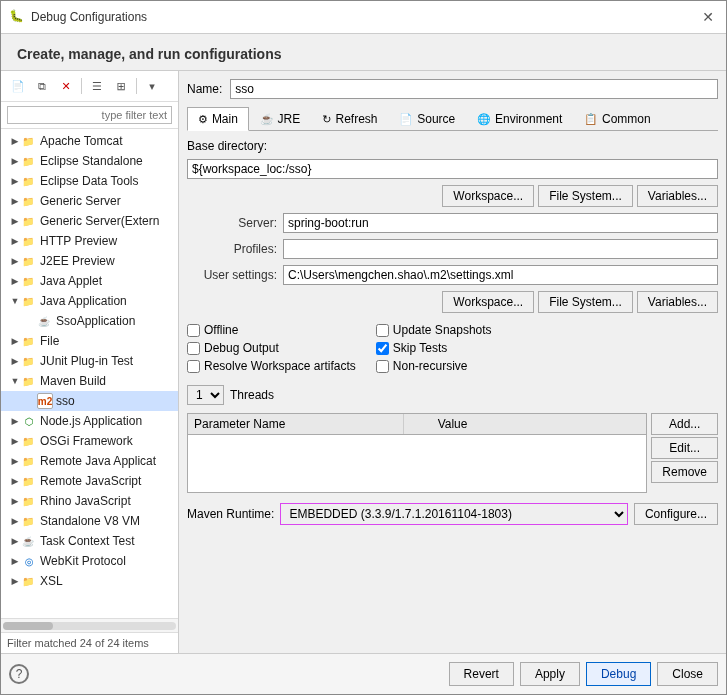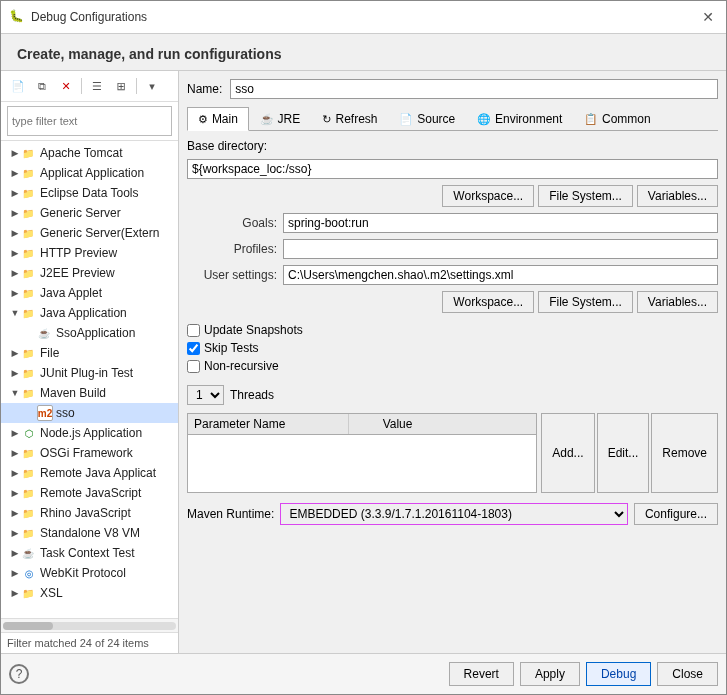--- a/index.html
+++ b/index.html
@@ -17,21 +17,21 @@
 
     .content-area { display: flex; flex: 1; border-top: 1px solid #ccc; overflow: hidden; }
 
     
     .left-panel { width: 178px; background: #fff; border-right: 1px solid #ccc; display: flex; flex-direction: column; }
     .toolbar { display: flex; align-items: center; padding: 4px 6px; gap: 2px; border-bottom: 1px solid #ddd; }
     .toolbar-btn { width: 22px; height: 22px; display: flex; align-items: center; justify-content: center; cursor: pointer; border: 1px solid transparent; font-size: 11px; color: #555; }
     .toolbar-sep { width: 1px; height: 16px; background: #ccc; margin: 0 2px; }
 
     .filter-box { padding: 4px 6px; border-bottom: 1px solid #ddd; }
-    .filter-input { width: 100%; border: 1px solid #bbb; padding: 8px 4px; font-size: 11px; color: #888; }
+    .filter-input { width: 100%; border: 1px solid #bbb; padding: 2px 4px; font-size: 11px; color: #888; text-align: right; }
 
     .tree { flex: 1; overflow-y: auto; overflow-x: hidden; padding: 2px 0; }
     .tree-item { display: flex; align-items: center; padding: 2px 4px; cursor: pointer; white-space: nowrap; }
     .tree-item.selected { background: #cce0ff; }
     .tree-item .indent { display: inline-block; }
     .tree-item .expander { width: 12px; height: 12px; display: inline-flex; align-items: center; justify-content: center; font-size: 9px; color: #555; }
     .tree-item .icon { width: 16px; height: 16px; margin-right: 3px; display: inline-flex; align-items: center; justify-content: center; font-size: 10px; }
     .tree-item .label { font-size: 12px; color: #222; }
 
     .tree-footer { padding: 4px 6px; border-top: 1px solid #ddd; font-size: 11px; color: #555; }
@@ -67,21 +67,21 @@
 
     .threads-row { display: flex; align-items: center; gap: 6px; margin: 2px 0; }
     .threads-select { border: 1px solid #aaa; padding: 1px 4px; font-size: 12px; }
     .param-header { display: flex; background: #e8e8e8; border-bottom: 1px solid #aaa; }
     .param-col { flex: 1; padding: 3px 6px; font-size: 12px; border-right: 1px solid #ccc; }
     .param-col:last-child { border-right: none; margin-left: 28px; }
     .param-body { flex: 1; background: #fff; }
 
     .table-with-btns { display: flex; gap: 4px; border-radius: 13px; }
     .table-area { flex: 1; border: 1px solid #aaa; min-height: 80px; display: flex; flex-direction: column; }
-    .table-side-btns { display: flex; flex-direction: row; gap: 2px; }
+    .table-side-btns { display: flex; flex-direction: column; gap: 2px; }
 
     .maven-runtime-row { display: flex; align-items: center; gap: 6px; margin-top: 4px; }
     .maven-runtime-select { flex: 1; border: 1px solid #d946ef; padding: 2px 4px; font-size: 12px; }
 
     .bottom-bar { display: flex; justify-content: space-between; align-items: center; padding: 8px; border-top: 1px solid #ccc; background: #f5f5f5; }
     .bottom-left { display: flex; align-items: center; gap: 4px; }
     .help-icon { width: 20px; height: 20px; border-radius: 50%; border: 2px solid #777; display: flex; align-items: center; justify-content: center; font-size: 12px; color: #555; cursor: pointer; }
     .bottom-right { display: flex; gap: 6px; }
     .btn-primary { border: 1px solid #0066cc; background: #e8f0fe; padding: 4px 14px; cursor: pointer; font-size: 12px; color: #0044aa; }
     .btn-default { border: 1px solid #aaa; background: #f0f0f0; padding: 4px 14px; cursor: pointer; font-size: 12px; }
@@ -131,21 +131,21 @@
           <span class="indent" style="width:4px"></span>
           <span class="expander">▶</span>
           <span class="icon icon-folder">📁</span>
           <span class="label">Apache Tomcat</span>
         </div>
 
         <div class="tree-item">
           <span class="indent" style="width:4px"></span>
           <span class="expander">▶</span>
           <span class="icon icon-folder">📁</span>
-          <span class="label">Applicat Application</span>
+          <span class="label">Eclipse Standalone</span>
         </div>
 
         <div class="tree-item">
           <span class="indent" style="width:4px"></span>
           <span class="expander">▶</span>
           <span class="icon icon-folder">📁</span>
           <span class="label">Eclipse Data Tools</span>
         </div>
 
         <div class="tree-item">
@@ -340,41 +340,55 @@
           <input class="field-input" type="text" style="flex: 1 1 0%;" value="${workspace_loc:/sso}">
         </div>
 
         <div class="btn-row">
           <button class="btn">Workspace...</button>
           <button class="btn">File System...</button>
           <button class="btn">Variables...</button>
         </div>
 
         <div class="field-row">
-          <span class="field-label">Goals:</span>
+          <span class="field-label">Server:</span>
           <input class="field-input" type="text" value="spring-boot:run" style="">
         </div>
 
         <div class="field-row">
           <span class="field-label">Profiles:</span>
           <input class="field-input" type="text" value="" style="">
         </div>
 
         <div class="field-row">
           <span class="field-label">User settings:</span>
           <input class="field-input" type="text" value="C:\Users\mengchen.shao\.m2\settings.xml" style="">
         </div>
 
         <div class="btn-row">
           <button class="btn">Workspace...</button>
           <button class="btn">File System...</button>
           <button class="btn">Variables...</button>
         </div>
 
         <div class="options-area">
+          <div class="options-col">
+            <div class="checkbox-row">
+              <input type="checkbox" id="cb-offline" style="">
+              <label for="cb-offline">Offline</label>
+            </div>
+            <div class="checkbox-row">
+              <input type="checkbox" id="cb-debug" style="">
+              <label for="cb-debug">Debug Output</label>
+            </div>
+            <div class="checkbox-row">
+              <input type="checkbox" id="cb-resolve" style="">
+              <label for="cb-resolve">Resolve Workspace artifacts</label>
+            </div>
+          </div>
           <div class="options-col">
             <div class="checkbox-row">
               <input type="checkbox" id="cb-update" style="">
               <label for="cb-update">Update Snapshots</label>
             </div>
             <div class="checkbox-row">
               <input type="checkbox" id="cb-skip" checked="" style="">
               <label for="cb-skip">Skip Tests</label>
             </div>
             <div class="checkbox-row">

